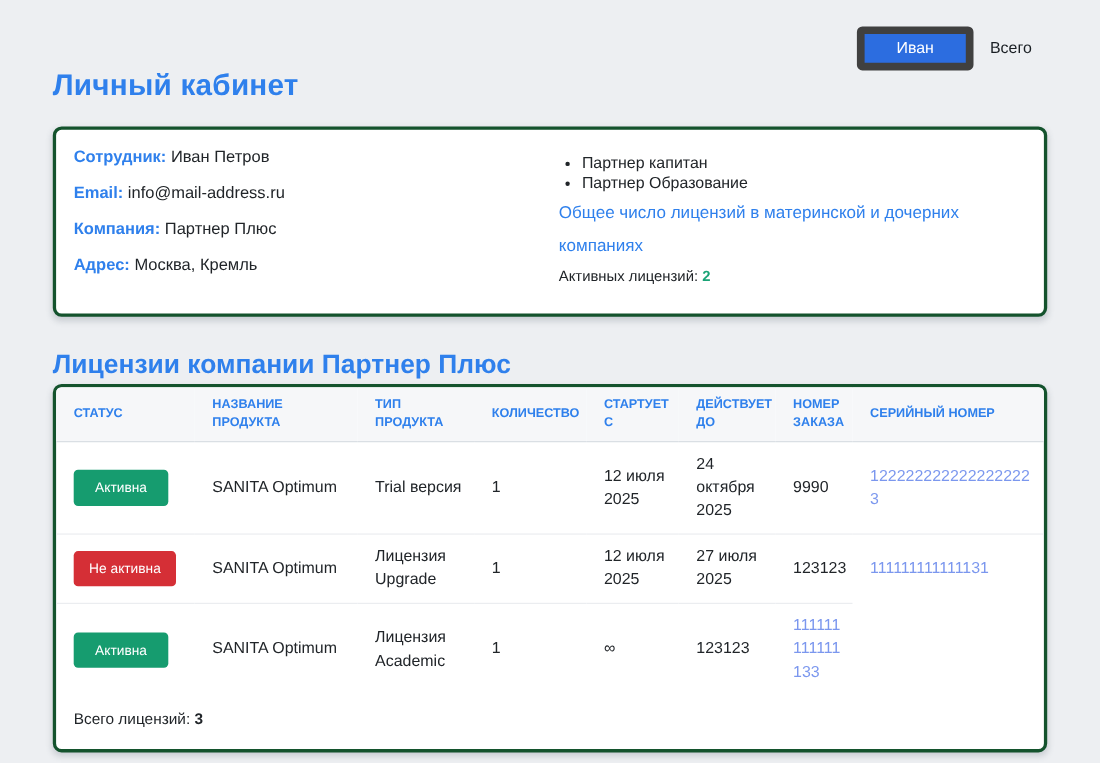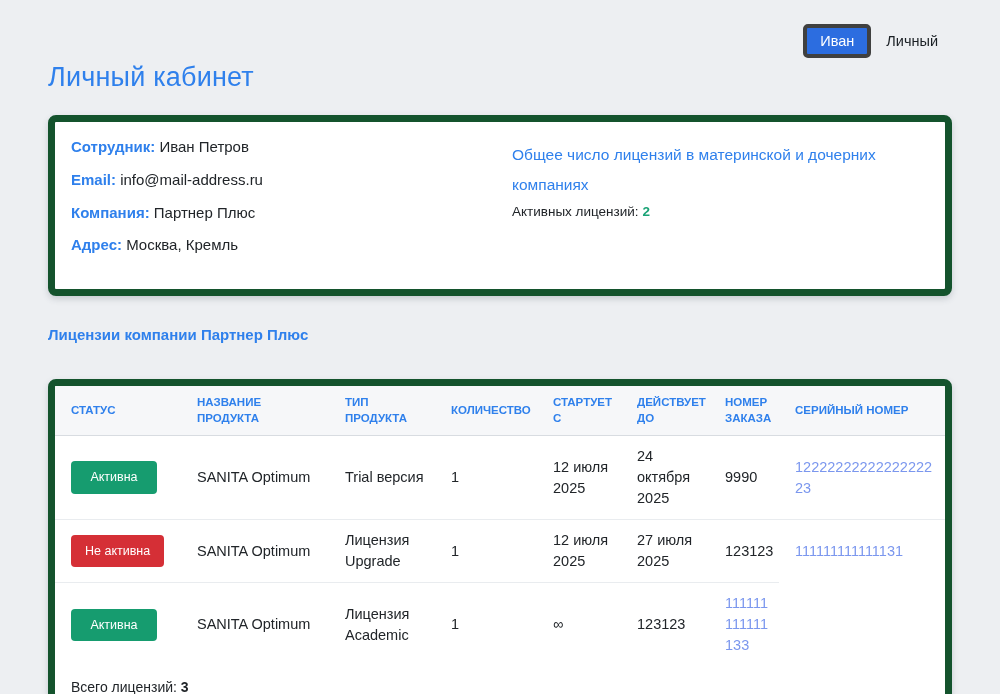--- a/index.html
+++ b/index.html
@@ -10,54 +10,54 @@
     font-family: "Liberation Sans", sans-serif;
     color: #212529;
     position: relative;
     overflow: hidden;
   }
   .topbar {
     position: absolute; top: 24px; right: 62px;
     display: flex; align-items: center; gap: 15px;
   }
   .user-btn {
-    background: #2c6de0; color: #fff; border: 4px solid #404040;
-    border-radius: 5px; padding: 5px 13px; font-size: 14.5px;
+    background: #2c6de0; color: #fff; border: 7px solid #404040;
+    border-radius: 5px; padding: 5px 29px; font-size: 14.5px;
     font-family: inherit; cursor: pointer;
   }
   .logout-link { font-size: 14.5px; color: #1a1f24; text-decoration: none; cursor: pointer; }
   .container { padding: 62px 48px 0 48px; }
   .page-title {
-    color: #2f80ec; font-size: 27px; font-weight: normal;
+    color: #2f80ec; font-size: 27px; font-weight: bold;
     margin: 0 0 22px 0; letter-spacing: 0.2px;
   }
   .card {
-    background: #fff; border: 7px solid #14532d; border-radius: 8px;
+    background: #fff; border: 3px solid #14532d; border-radius: 8px;
     box-shadow: 0 3px 6px rgba(70,80,95,0.22);
   }
   .profile-card { display: flex; padding: 14px 16px 16px 16px; margin-bottom: 28px; }
   .profile-left { width: 441px; flex: none; padding-top: 2px; }
   .profile-field { margin: 0 0 14px 0; font-size: 15px; line-height: 1.25; }
   .profile-field:last-child { margin-bottom: 18px; }
   .field-label { color: #2f80ec; font-weight: bold; }
   .field-value { color: #212529; }
   .profile-right { flex: 1; padding-top: 2px; }
   .sub-title { color: #2f80ec; font-weight: bold; font-size: 15px; margin: 0; }
   .sub-list { margin: 7px 0 4px 0; padding-left: 21px; font-size: 14.5px; }
   .sub-list li { margin: 2px 0; }
   .total-heading {
     color: #2f80ec; font-weight: normal; font-size: 15.5px;
     line-height: 1.95; margin: 2px 0 2px 0; max-width: 440px;
   }
   .count-line { font-size: 13.5px; line-height: 1.55; margin: 0; }
   .count-value-bold { font-weight: bold; }
   .count-value-green { font-weight: bold; color: #1aa376; }
   .section-title {
-    color: #2f80ec; font-size: 15px; font-weight: bold;
-    margin: 30px 0 36px 0;
+    color: #2f80ec; font-size: 24px; font-weight: bold;
+    margin: 30px 0 3px 0;
   }
   .table-card { overflow: hidden; }
   table.lic-table { width: 100%; border-collapse: collapse; table-layout: fixed; }
   .lic-table col.c-status { width: 126px; }
   .lic-table col.c-product { width: 148px; }
   .lic-table col.c-type { width: 106px; }
   .lic-table col.c-qty { width: 102px; }
   .lic-table col.c-start { width: 84px; }
   .lic-table col.c-until { width: 88px; }
   .lic-table col.c-order { width: 70px; }
@@ -82,21 +82,21 @@
   .serial-link { color: #7b97ee; text-decoration: none; font-size: 14.5px; cursor: pointer; word-break: break-all; }
   .infinity-cell { font-size: 22px; line-height: 1; }
   .table-footer { padding: 10px 16px 16px 16px; font-size: 14px; line-height: 1.6; }
   .table-footer p { margin: 0; }
 </style>
 </head>
 <body>
 
 <div class="topbar">
   <button class="user-btn">Иван</button>
-  <a class="logout-link">Личный</a>
+  <a class="logout-link">Всего</a>
 </div>
 
 <div class="container">
 
   <h1 class="page-title">Личный кабинет</h1>
 
   <div class="card profile-card">
     <div class="profile-left">
       <p class="profile-field">
         <span class="field-label">Сотрудник:</span>
@@ -109,20 +109,24 @@
       <p class="profile-field">
         <span class="field-label">Компания:</span>
         <span class="field-value">Партнер Плюс</span>
       </p>
       <p class="profile-field">
         <span class="field-label">Адрес:</span>
         <span class="field-value">Москва, Кремль</span>
       </p>
     </div>
     <div class="profile-right">
+      <ul class="sub-list">
+        <li>Партнер капитан</li>
+        <li>Партнер Образование</li>
+      </ul>
       <p class="total-heading">Общее число лицензий в материнской и дочерних компаниях</p>
       <p class="count-line">
         <span>Активных лицензий:</span>
         <span class="count-value-green">2</span>
       </p>
     </div>
   </div>
 
   <h2 class="section-title">Лицензии компании Партнер Плюс</h2>
 

